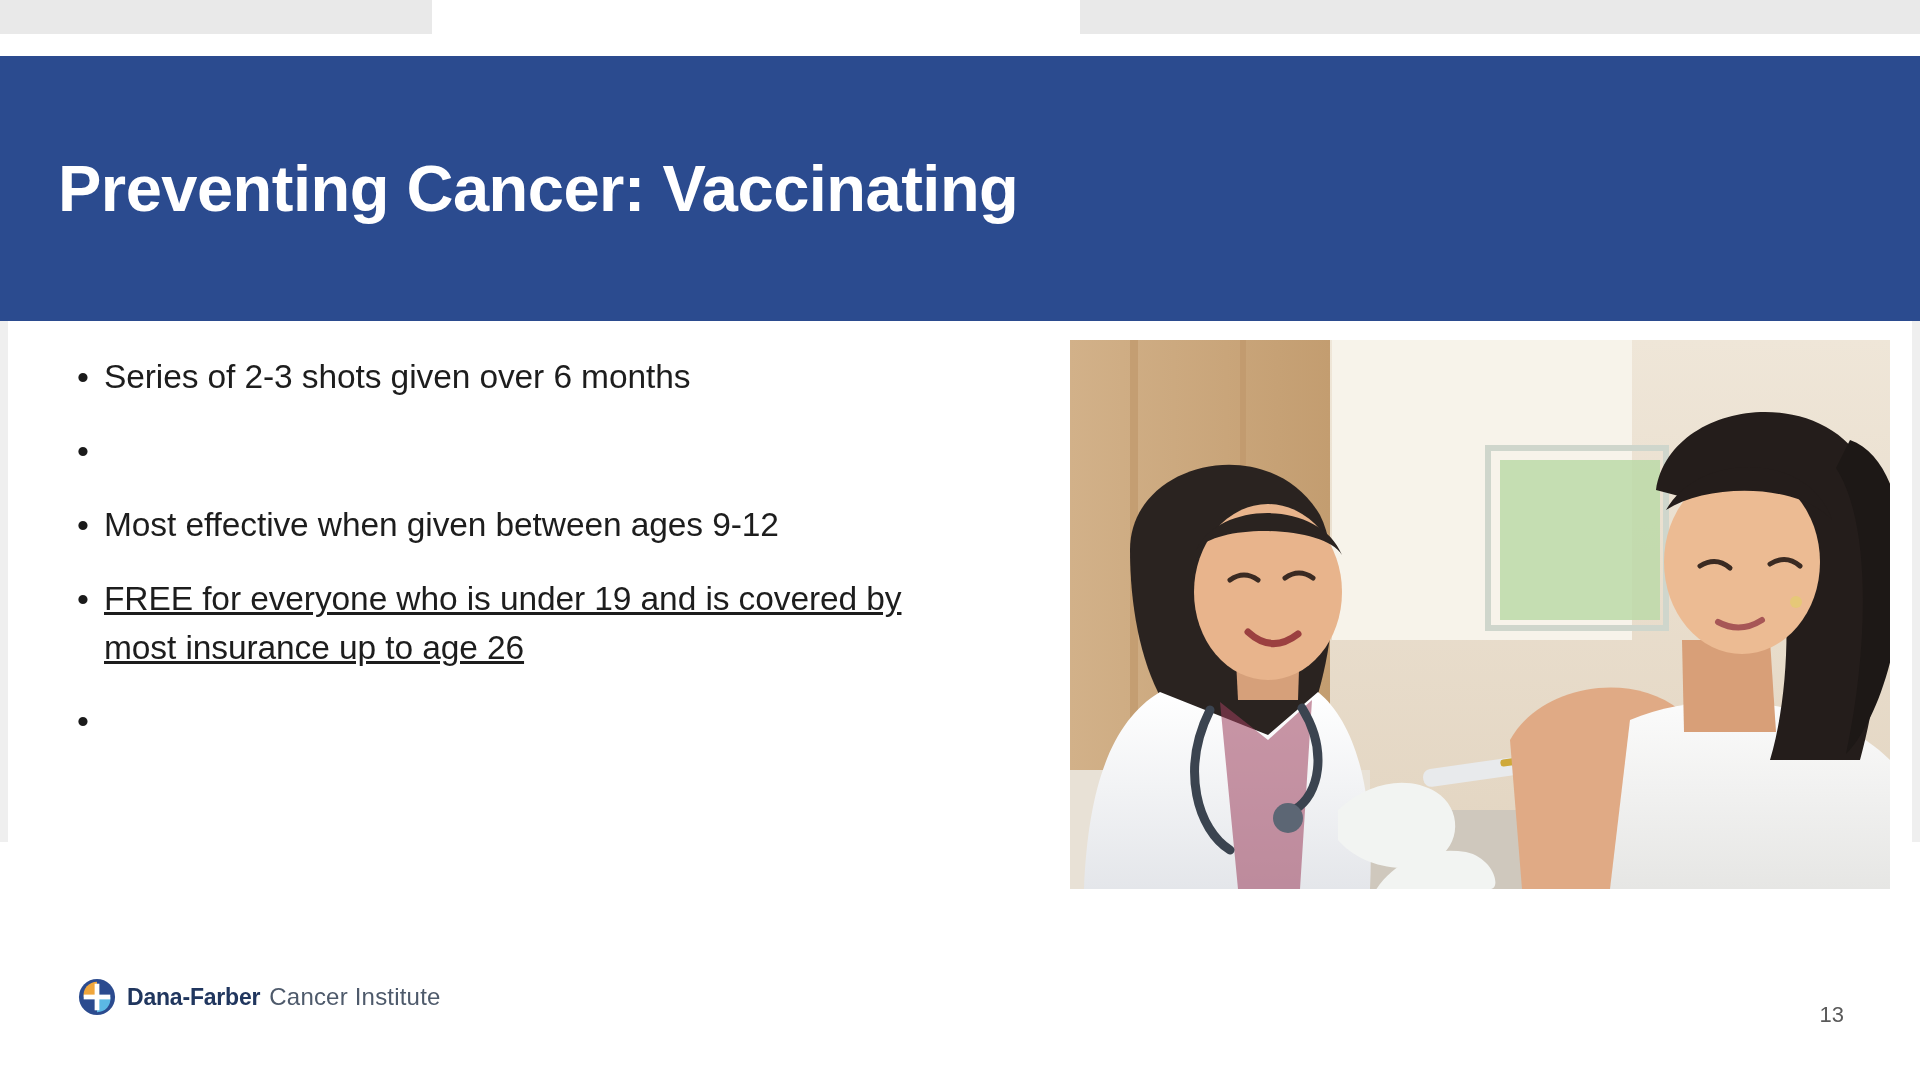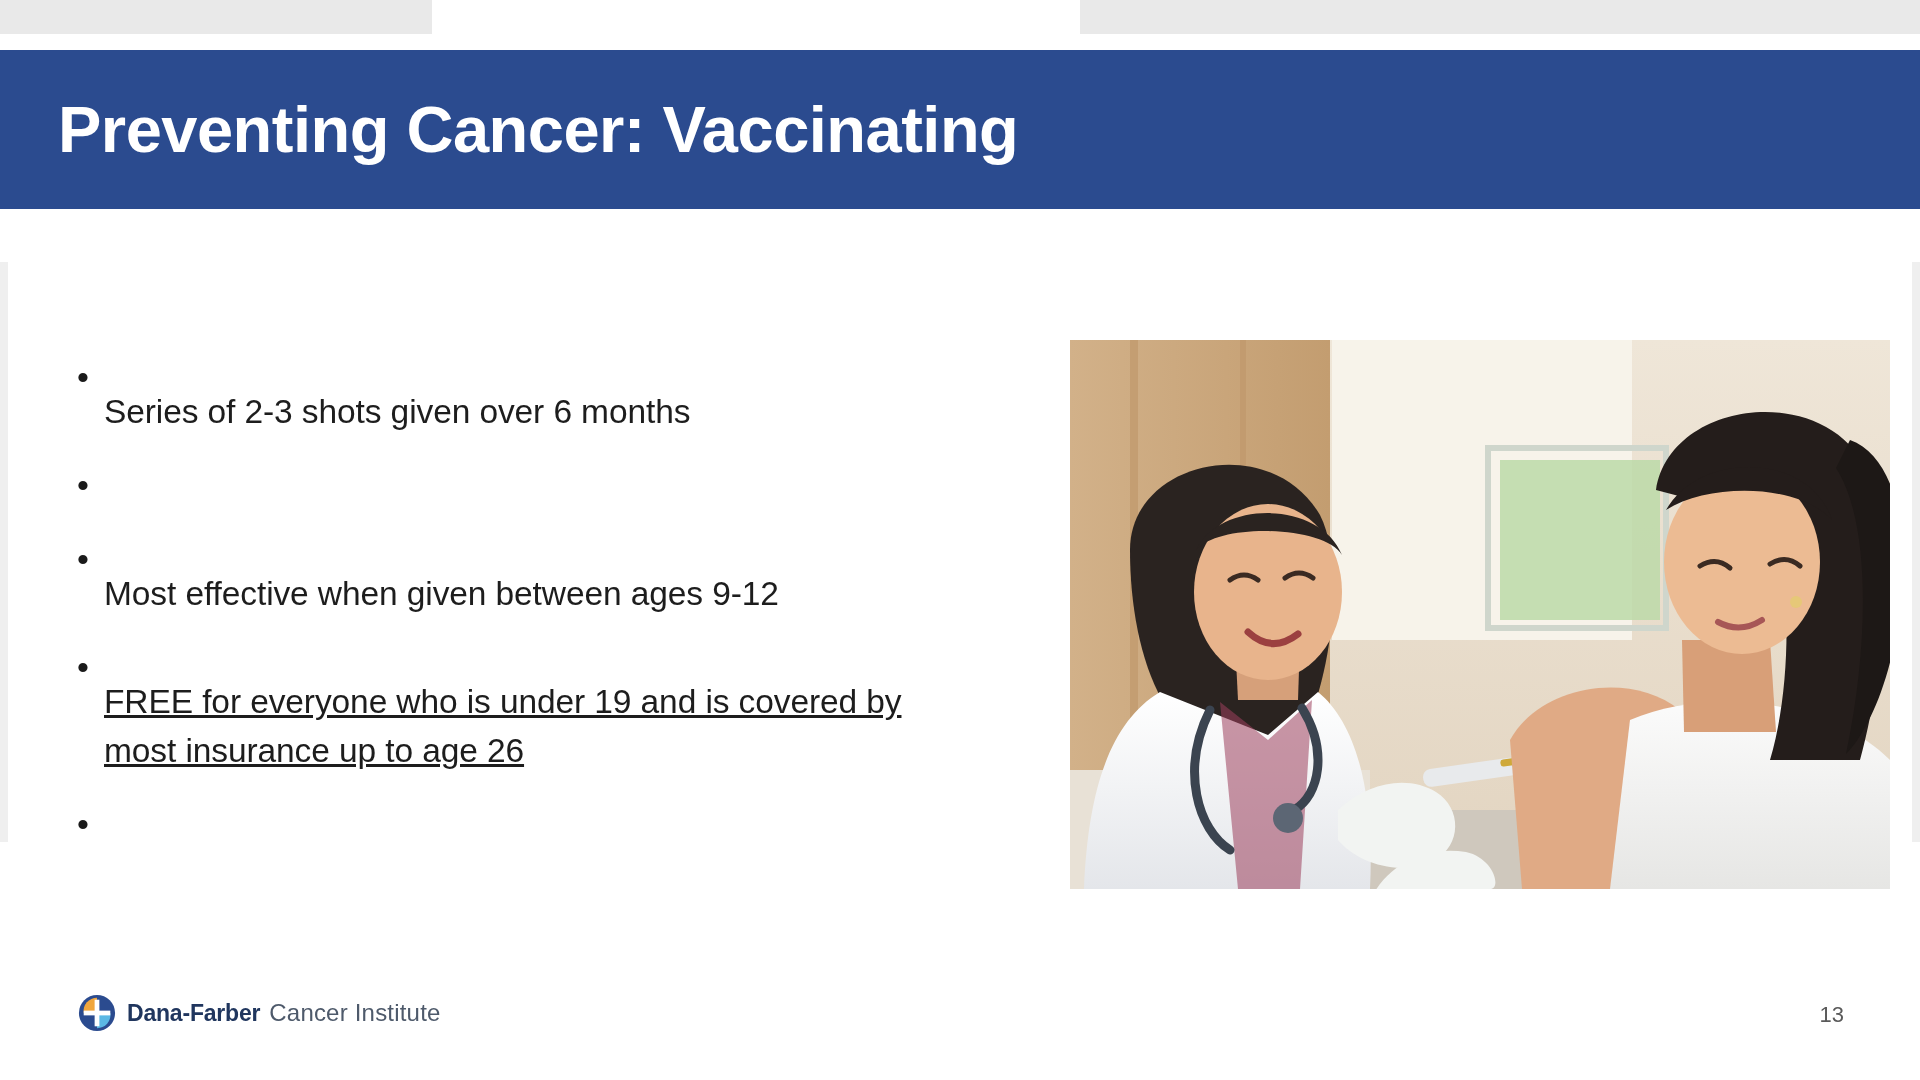--- a/index.html
+++ b/index.html
@@ -34,23 +34,23 @@
     width: 8px;
     background: #efefef;
   }
   .side-edge.left  { left: 0;    top: 262px; height: 580px; }
   .side-edge.right { right: 0;   top: 262px; height: 580px; }
 
   
   #title-banner {
     position: absolute;
     left: 0;
-    top: 50px;
+    top: 56px;
     width: 1920px;
-    height: 159px;
+    height: 265px;
     background: #2b4b8f;
     display: flex;
     align-items: center;
   }
   #title-text {
     color: #ffffff;
     font-size: 65px;
     font-weight: bold;
     letter-spacing: -0.5px;
     margin-left: 58px;
@@ -78,21 +78,20 @@
     color: #1a1a1a;
     text-align: left;
     padding-left: 7px;
     box-sizing: border-box;
   }
   .bullet-text {
     font-size: 33.5px;
     line-height: 49px;
     color: #1d1d1d;
     letter-spacing: -0.1px;
-    margin-top: 35px;
   }
   .bullet-text.highlight {
     color: #99114a;
     font-weight: bold;
   }
 
   
   #photo {
     position: absolute;
     left: 1070px;
@@ -101,21 +100,21 @@
     height: 549px;
     overflow: hidden;
     background: #d9c9b6;
   }
   #photo svg { display: block; }
 
   
   #footer-logo {
     position: absolute;
     left: 78px;
-    bottom: 48px;
+    bottom: 64px;
     display: flex;
     align-items: center;
   }
   .logo-mark {
     width: 38px;
     height: 38px;
     margin-right: 11px;
     flex: 0 0 38px;
   }
   .logo-name {

